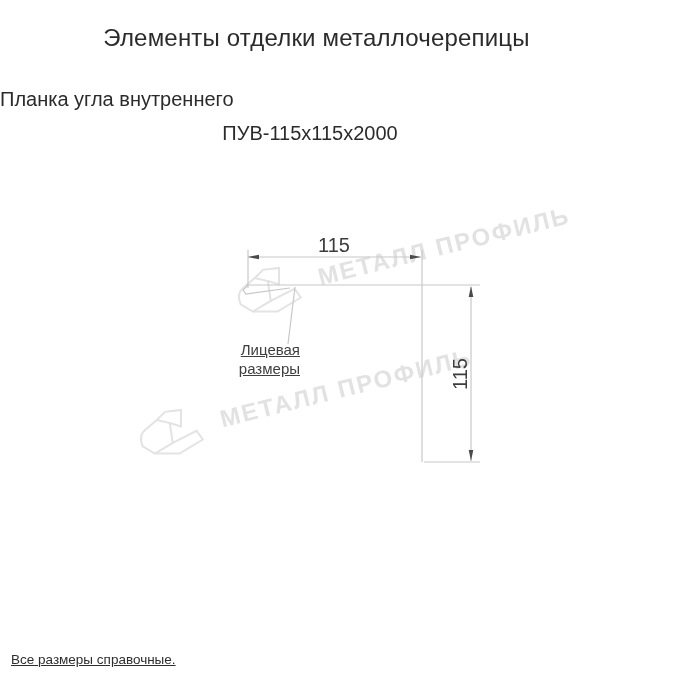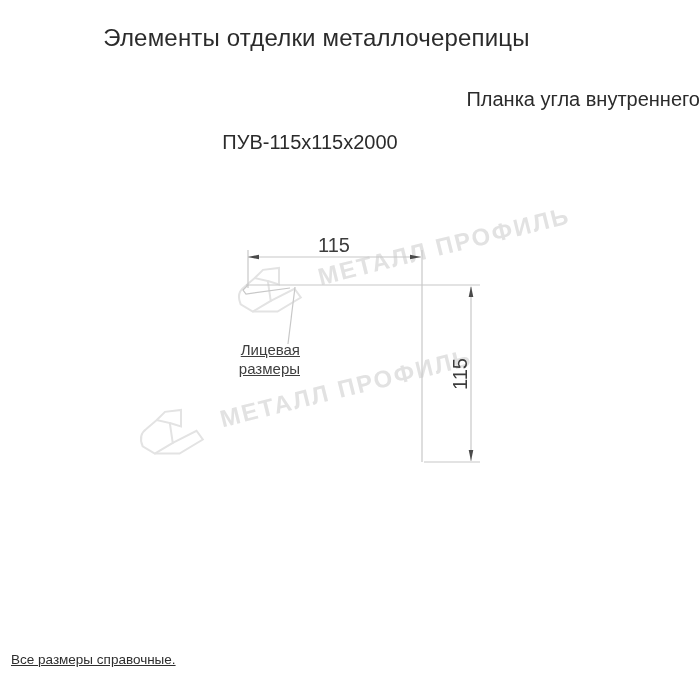--- a/index.html
+++ b/index.html
@@ -16,27 +16,27 @@
     position: absolute;
     top: 24px; left: 0; width: 633px;
     text-align: center;
     font-size: 24px;
     letter-spacing: 0.2px;
     color: #2b2b2b;
   }
   .subtitle {
     position: absolute;
     top: 88px; left: 0; width: 700px;
-    text-align: right;
+    text-align: left;
     font-size: 20px;
     color: #2b2b2b;
   }
   .code {
     position: absolute;
-    top: 131px; left: 0; width: 620px;
+    top: 122px; left: 0; width: 620px;
     text-align: center;
     font-size: 20px;
     color: #2b2b2b;
   }
   .watermark {
     position: absolute;
     display: flex;
     align-items: center;
     gap: 10px;
     transform: rotate(-14deg);

